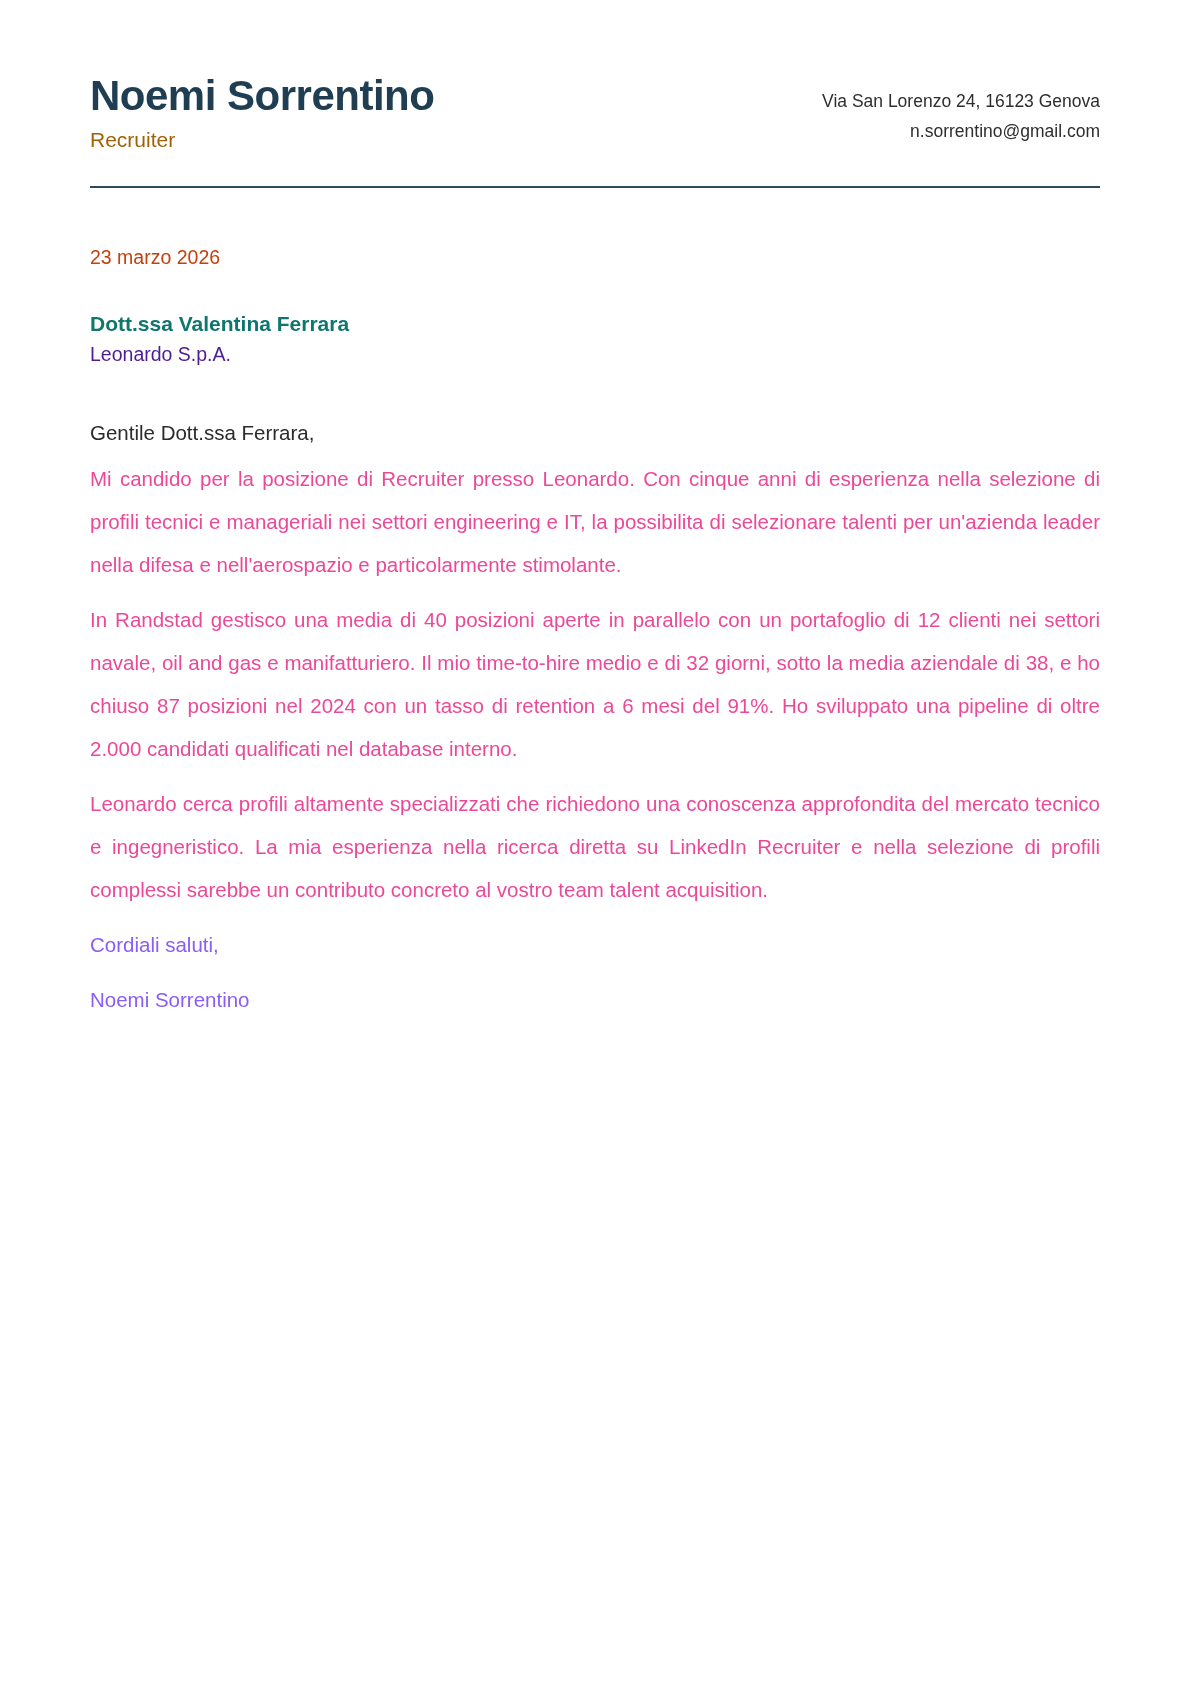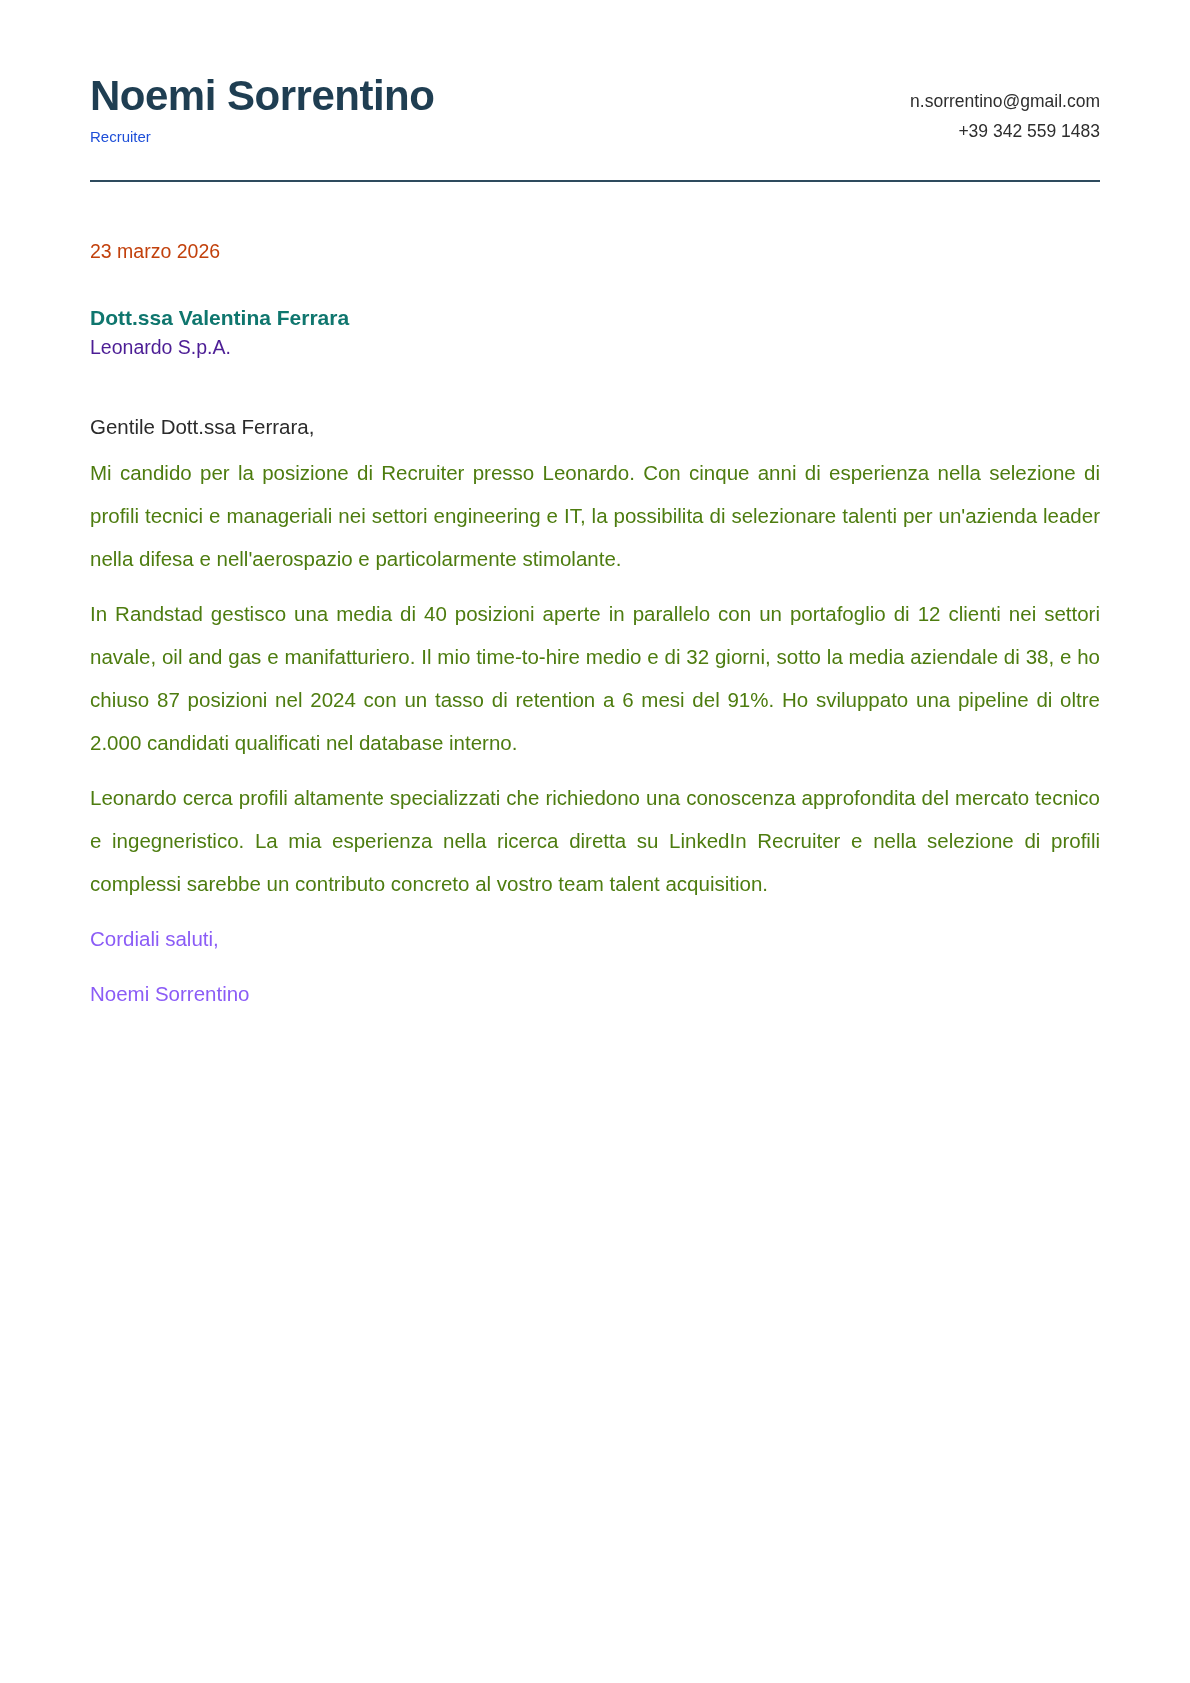--- a/index.html
+++ b/index.html
@@ -24,22 +24,22 @@
   }
   .identity .name {
     color: #1f3e52;
     font-size: 42px;
     font-weight: 700;
     letter-spacing: -0.5px;
     line-height: 1.15;
   }
   .identity .job-title {
     margin-top: 8px;
-    font-size: 15px;
-    color: #1d4ed8;
+    font-size: 21px;
+    color: #a16207;
   }
   .contact {
     text-align: right;
     font-size: 17.5px;
     line-height: 30px;
     color: #2e2e2e;
     padding-top: 14px;
   }
   .divider {
     border: none;
@@ -68,42 +68,42 @@
   .greeting {
     margin-top: 52px;
     font-size: 20.5px;
     color: #2b2b2b;
   }
   .body-paragraph {
     margin-top: 12px;
     font-size: 20.5px;
     line-height: 43px;
     text-align: justify;
-    color: #4d7c0f;
+    color: #ec4899;
   }
   .closing, .signature {
     margin-top: 12px;
     font-size: 20.5px;
     line-height: 43px;
     color: #8b5cf6;
   }
 </style>
 </head>
 <body>
 
 <div class="page">
 
   <div class="header">
     <div class="identity">
       <div class="name">Noemi Sorrentino</div>
       <div class="job-title">Recruiter</div>
     </div>
     <div class="contact">
+      <div>Via San Lorenzo 24, 16123 Genova</div>
       <div>n.sorrentino@gmail.com</div>
-      <div>+39 342 559 1483</div>
     </div>
   </div>
 
   <hr class="divider">
 
   <div class="letter">
     <div class="date">23 marzo 2026</div>
 
     <div class="recipient">
       <div class="recipient-name">Dott.ssa Valentina Ferrara</div>

